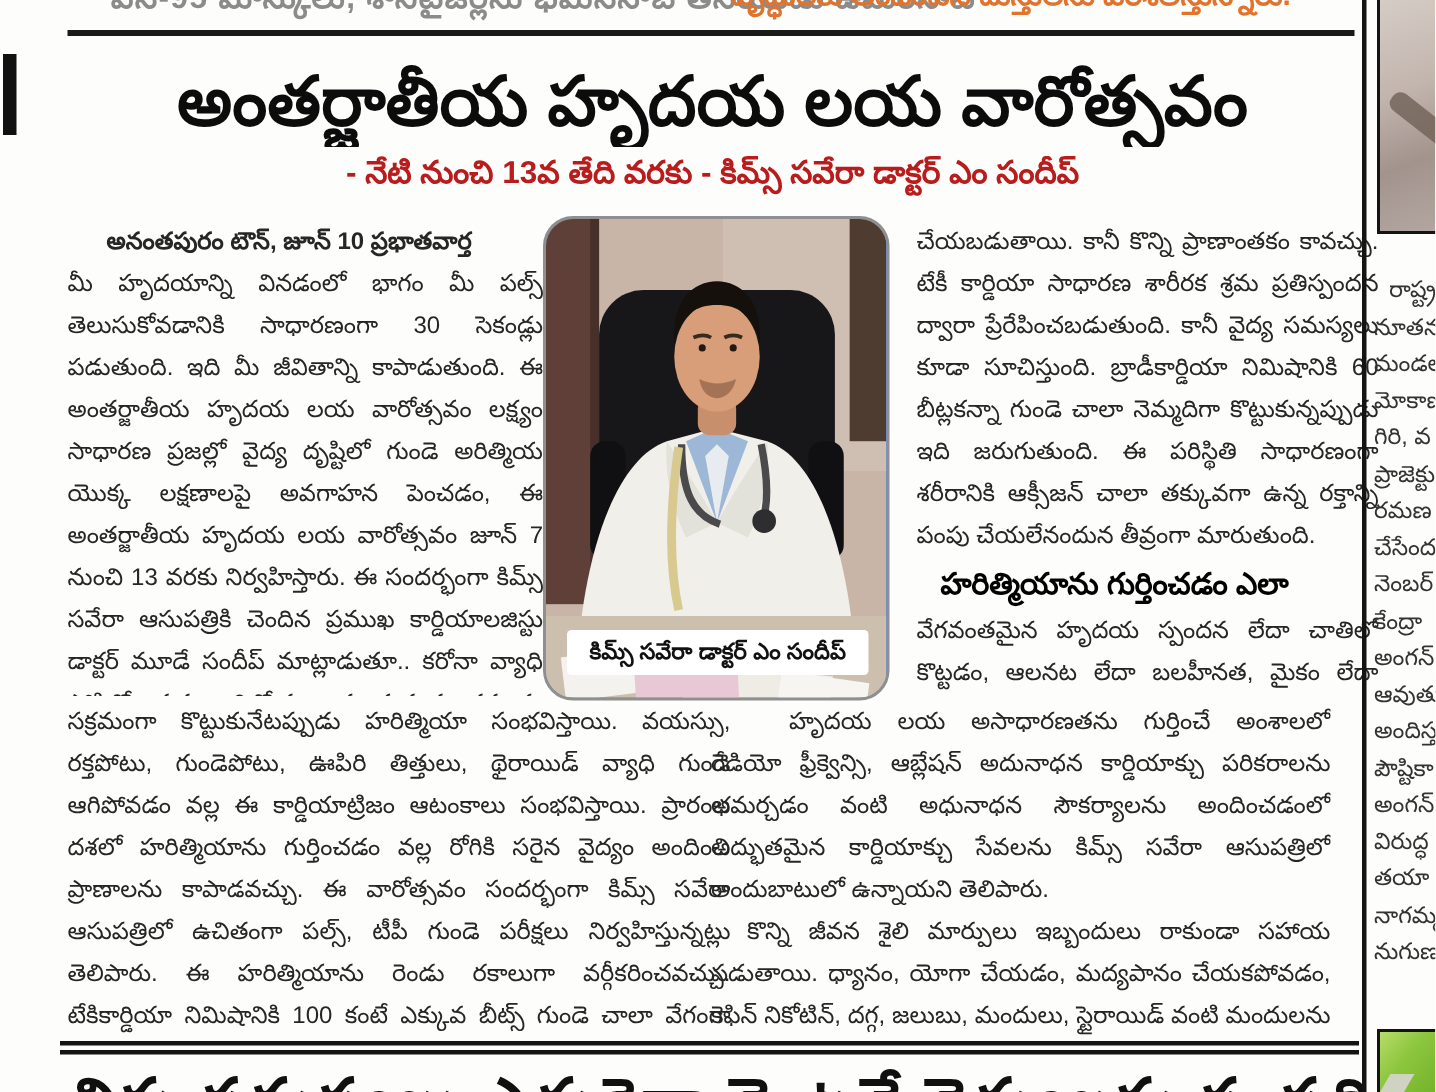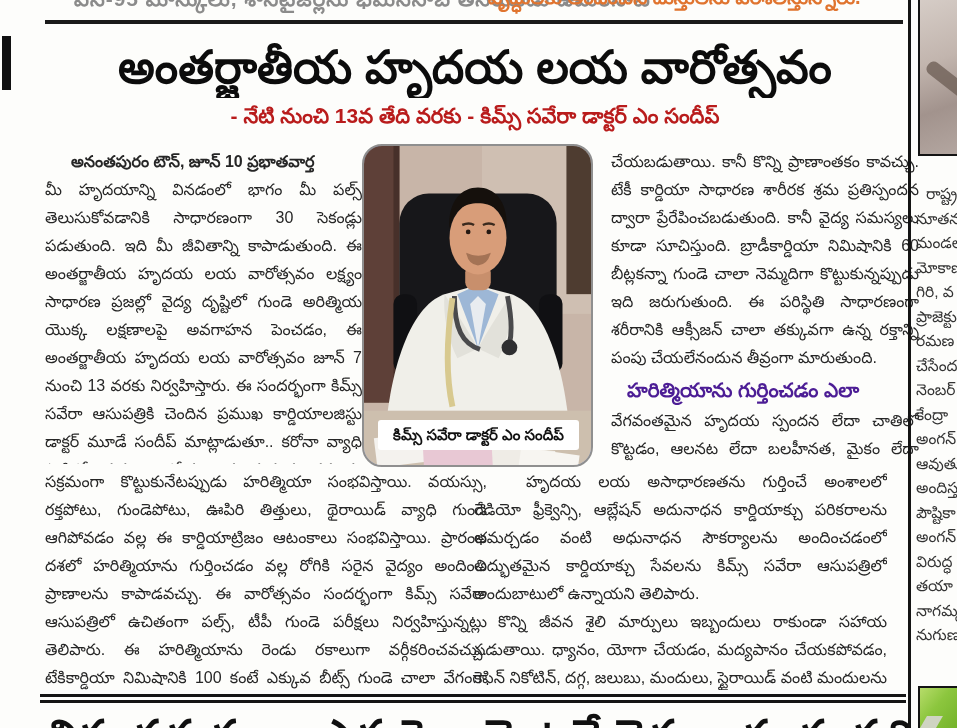--- a/index.html
+++ b/index.html
@@ -35,21 +35,21 @@
   }
 
   
   .col { position:absolute; font-size:16px; line-height:28px; text-align:justify; color:#262626; overflow:hidden; }
   .col p { text-align:justify; }
   .left-top   { left:45px;  top:148px; width:317px; height:316px; }
   .right-top  { left:611px; top:148px; width:308px; height:316px; }
   .left-bot   { left:45px;  top:468px; width:442px; height:222px; }
   .right-bot  { left:474px; top:468px; width:413px; height:222px; }
   .dateline { display:block; font-weight:bold; text-indent:26px; text-align:left; }
-  .subhead { font-size:20px; font-weight:bold; color:#4c1d95; text-align:left; padding-left:16px; margin:4px 0 3px 0; }
+  .subhead { font-size:20px; font-weight:bold; color:#000000; text-align:left; padding-left:16px; margin:4px 0 3px 0; }
   .subhead.centered { text-align:center; padding-left:0; margin-top:8px; }
   .indent-first { text-indent:52px; }
   .indent-small { text-indent:24px; }
 
   
   .photo {
     position:absolute; left:362px; top:144px; width:231px; height:323px;
     border:2px solid #8f8f8f; border-radius:20px; overflow:hidden; background:#3b82f6;
   }
   .photo svg { display:block; width:100%; height:100%; }

